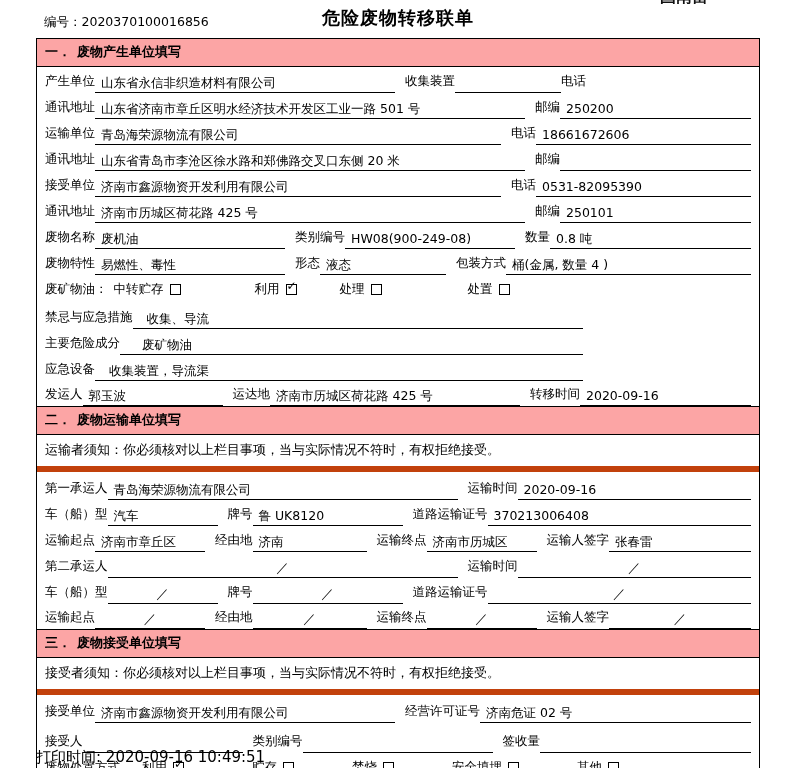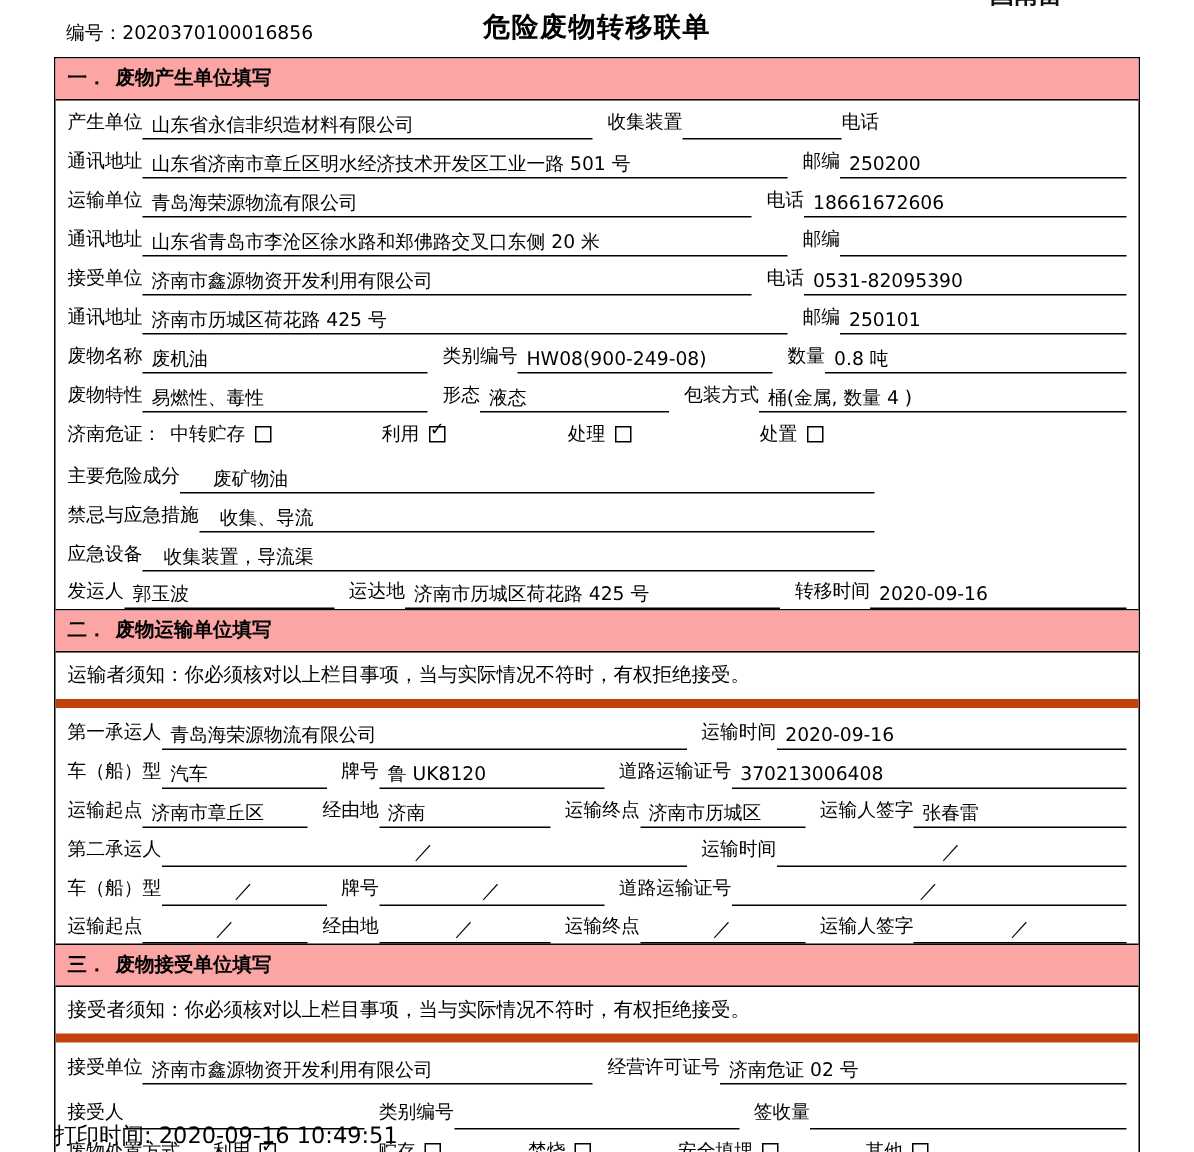--- a/index.html
+++ b/index.html
@@ -218,40 +218,40 @@
       <span class="val" style="width:190px">易燃性、毒性</span>
       <span class="gap"></span>
       <span class="lbl">形态</span>
       <span class="val" style="width:126px">液态</span>
       <span class="gap"></span>
       <span class="lbl">包装方式</span>
       <span class="val flex1">桶(金属, 数量  4  )</span>
     </div>
 
     <div class="row" style="height:28px;align-items:center">
-      <span class="lbl" style="padding-bottom:0">济南危证：</span>
+      <span class="lbl" style="padding-bottom:0">废矿物油：</span>
       <span class="lbl" style="padding-bottom:0;margin-left:6px">中转贮存</span>
       <span class="chk"></span>
       <span class="lbl" style="padding-bottom:0;margin-left:74px">利用</span>
       <span class="chk checked"></span>
-      <span class="lbl" style="padding-bottom:0;margin-left:82px">处理</span>
+      <span class="lbl" style="padding-bottom:0;margin-left:43px">处理</span>
       <span class="chk"></span>
       <span class="lbl" style="padding-bottom:0;margin-left:86px">处置</span>
       <span class="chk"></span>
+    </div>
+
+    <div class="row">
+      <span class="lbl">禁忌与应急措施</span>
+      <span class="val flex1 left" style="padding-left:14px">收集、导流</span>
+      <span style="width:168px"></span>
     </div>
 
     <div class="row">
       <span class="lbl">主要危险成分</span>
       <span class="val flex1 left" style="padding-left:22px">废矿物油</span>
-      <span style="width:168px"></span>
-    </div>
-
-    <div class="row">
-      <span class="lbl">禁忌与应急措施</span>
-      <span class="val flex1 left" style="padding-left:14px">收集、导流</span>
       <span style="width:168px"></span>
     </div>
 
     <div class="row">
       <span class="lbl">应急设备</span>
       <span class="val flex1 left" style="padding-left:14px">收集装置，导流渠</span>
       <span style="width:168px"></span>
     </div>
 
     <div class="row bb">

